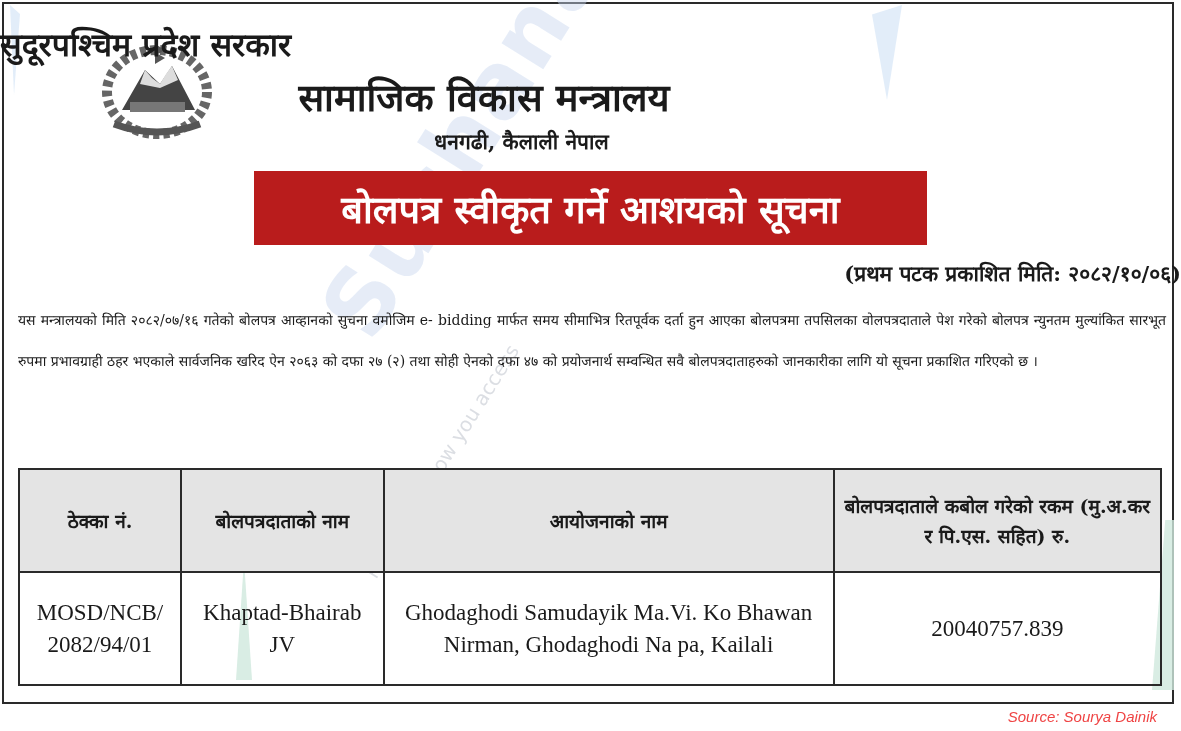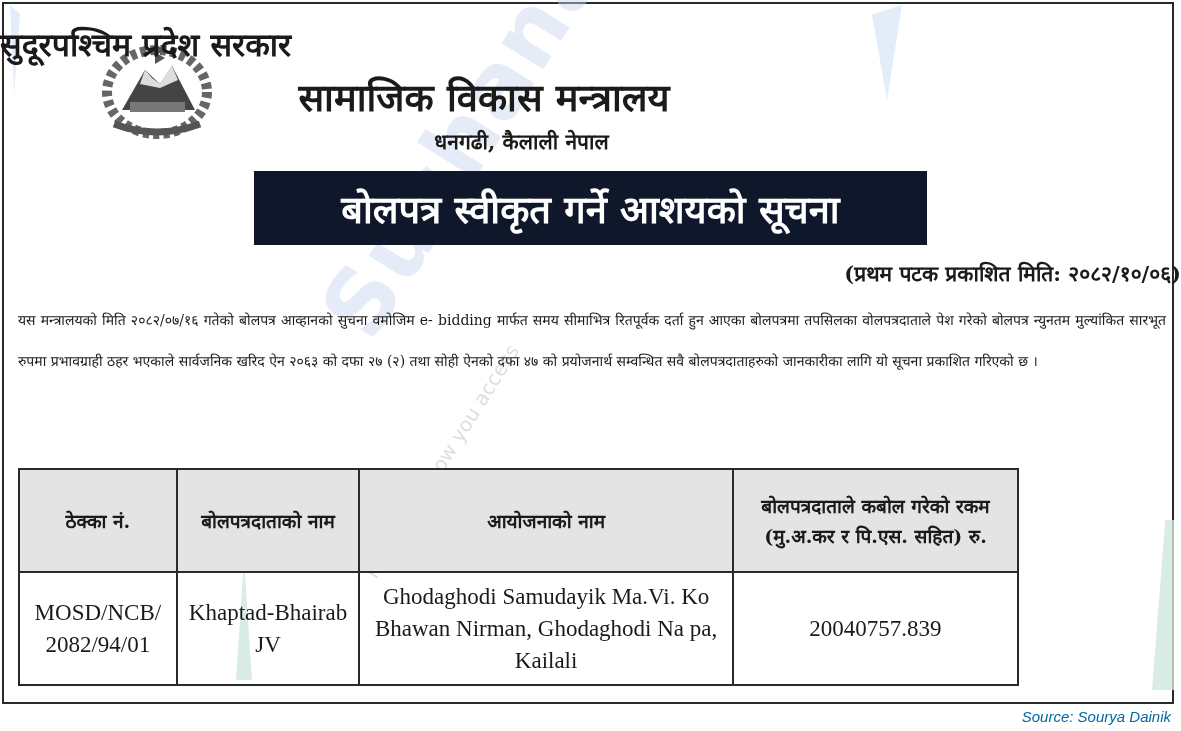--- a/index.html
+++ b/index.html
@@ -5,28 +5,28 @@
   html, body { margin:0; padding:0; background:#ffffff; }
   body { width:1181px; height:731px; position:relative; overflow:hidden; font-family:"DejaVu Serif", serif; color:#1a1a1a; }
   .frame { position:absolute; left:2px; top:2px; width:1172px; height:702px; border:2px solid #2a2a2a; box-sizing:border-box; background:#fff; }
   .wm-text { position:absolute; left:300px; top:300px; font-family:"DejaVu Sans", sans-serif; font-weight:bold; font-size:90px; color:#c8d7ef; opacity:0.45; transform:rotate(-58deg); transform-origin:left top; letter-spacing:2px; }
   .wm-sub { position:absolute; left:360px; top:570px; font-family:"DejaVu Sans", sans-serif; font-size:20px; color:#b9bec8; opacity:0.5; transform:rotate(-58deg); transform-origin:left top; }
   .wm-shard { position:absolute; background:#dbe8f7; opacity:0.8; }
   .emblem { position:absolute; left:100px; top:40px; width:115px; height:100px; }
   .h1 { position:absolute; left:0; width:1006px; top:22px; text-align:left; font-size:32px; font-weight:bold; }
   .h2 { position:absolute; left:0; width:968px; top:70px; text-align:center; font-size:38px; font-weight:bold; }
   .h3 { position:absolute; left:0; width:1043px; top:127px; text-align:center; font-size:21px; font-weight:bold; }
-  .banner { position:absolute; left:254px; top:171px; width:673px; height:74px; background:#0f172a; color:#ffffff; display:flex; align-items:center; justify-content:center; font-size:38px; font-weight:bold; }
+  .banner { position:absolute; left:254px; top:171px; width:673px; height:74px; background:#b91c1c; color:#ffffff; display:flex; align-items:center; justify-content:center; font-size:38px; font-weight:bold; }
   .pubdate { position:absolute; left:0; width:1181px; top:259px; text-align:right; font-size:21px; font-weight:bold; }
   .para { position:absolute; left:18px; top:300px; width:1148px; font-size:14px; line-height:40.5px; text-align:justify; }
-  table.tbl { position:absolute; left:18px; top:468px; width:1001px; border-collapse:collapse; font-size:21px; }
+  table.tbl { position:absolute; left:18px; top:468px; width:1144px; border-collapse:collapse; font-size:21px; }
   table.tbl th, table.tbl td { border:2px solid #2a2a2a; text-align:center; vertical-align:middle; padding:4px 8px; }
   table.tbl th { background:#e4e4e4; height:93px; font-weight:bold; font-size:19px; line-height:30px; }
   table.tbl td { height:103px; line-height:32px; font-family:"Liberation Serif", serif; font-size:23px; }
-  .source { position:absolute; right:10px; top:708px; font-family:"Liberation Sans", sans-serif; font-style:italic; font-size:15px; color:#0369a1; }
+  .source { position:absolute; right:24px; top:708px; font-family:"Liberation Sans", sans-serif; font-style:italic; font-size:15px; color:#ef4444; }
 </style>
 </head>
 <body>
 
 <div class="frame"></div>
 
 <div class="wm-shard" style="left:10px;top:5px;width:10px;height:90px;clip-path:polygon(0 0,100% 10%,40% 100%);"></div>
 <div class="wm-shard" style="left:872px;top:5px;width:30px;height:95px;clip-path:polygon(0 10%,100% 0,50% 100%);"></div>
 <div class="wm-shard" style="left:1152px;top:520px;width:22px;height:170px;background:#cfe9dd;clip-path:polygon(60% 0,100% 0,100% 100%,0 100%);"></div>
 <div class="wm-shard" style="left:236px;top:560px;width:16px;height:120px;background:#cfe9dd;clip-path:polygon(50% 0,100% 100%,0 100%);"></div>

